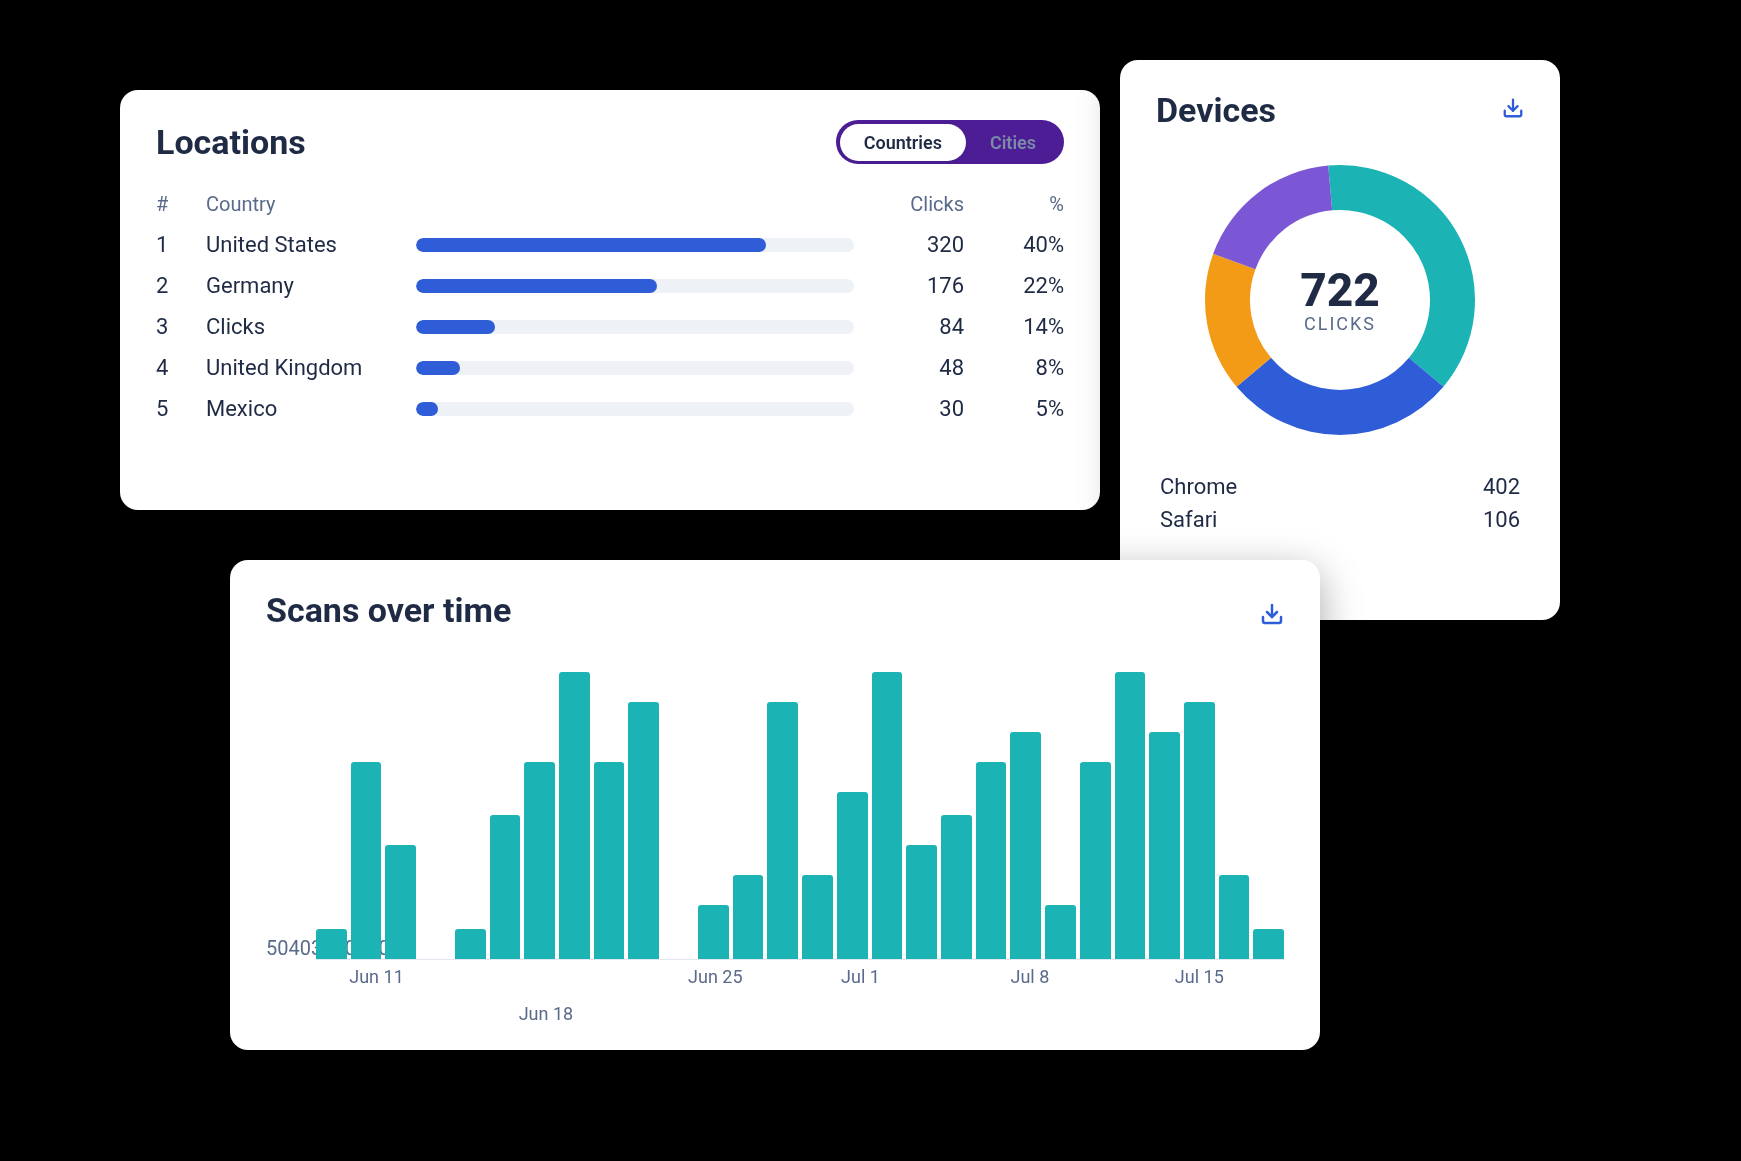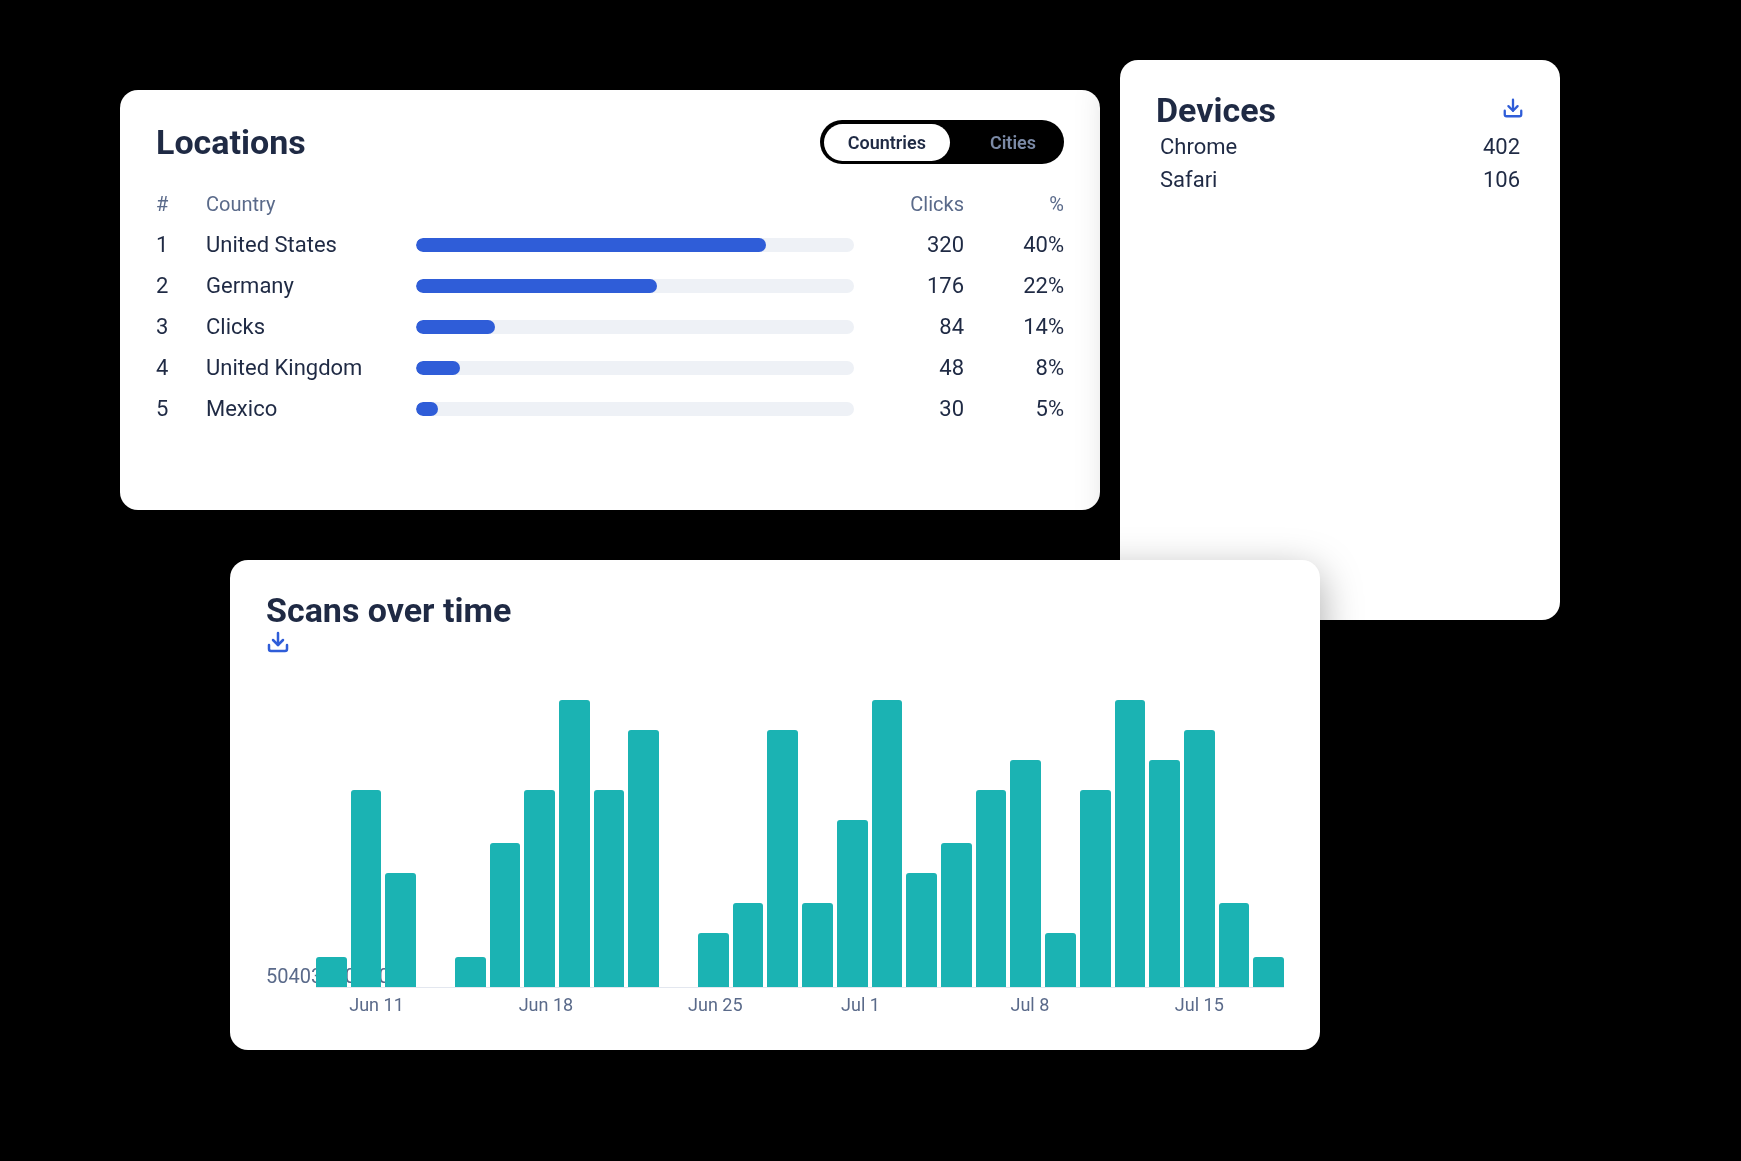--- a/index.html
+++ b/index.html
@@ -28,27 +28,26 @@
     font-size: 34px;
     font-weight: 700;
     color: #1f2a44;
   }
   .loc-header {
     display: flex;
     align-items: center;
     justify-content: space-between;
   }
   .toggle {
-    background: #000000;
+    background: #4c1d95;
     border-radius: 999px;
     display: flex;
     padding: 4px;
     height: 44px;
     align-items: flex-start;
-    gap: 16px;
   }
   .toggle-btn {
     border-radius: 999px;
     padding: 8px 24px;
     font-size: 18px;
     font-weight: 600;
     color: #7b8aa6;
     cursor: pointer;
   }
   .toggle-btn.active {
@@ -133,22 +132,21 @@
   
   #scans-card {
     left: 230px;
     top: 560px;
     width: 1090px;
     height: 490px;
   }
   .scans-header {
     display: flex;
     justify-content: space-between;
-    align-items: flex-start;
-    flex-direction: column;
+    align-items: flex-end;
   }
   .chart-area {
     margin-top: 30px;
     display: flex;
     height: 330px;
   }
   .y-axis {
     width: 50px;
     display: flex;
     justify-content: space-between;
@@ -269,20 +267,32 @@
 
 <div id="devices-card" class="card">
   <div class="dev-header">
     <div class="card-title">Devices</div>
     <div class="dl-icon">
       <svg width="22" height="22" viewBox="0 0 24 24" fill="none" stroke="currentColor" stroke-width="2.5" stroke-linecap="round" stroke-linejoin="round">
           <path d="M21 15v4a2 2 0 0 1-2 2H5a2 2 0 0 1-2-2v-4"></path>
           <polyline points="7 10 12 15 17 10"></polyline>
           <line x1="12" y1="15" x2="12" y2="3"></line>
         </svg>
+    </div>
+  </div>
+  <div class="donut-wrap">
+    <svg width="300" height="300" viewBox="0 0 300 300" id="donut-svg">
+        <path d="M 138.23397472906615 15.513715757614364 A 135 135 0 0 1 253.41599982106203 236.7763273076828 L 218.94399988070802 207.85088487178854 A 90 90 0 0 0 142.15598315271075 60.3424771717429 Z" fill="#1bb3b3"></path>
+        <path d="M 253.41599982106203 236.7763273076828 A 135 135 0 0 1 46.584000178937984 236.77632730768283 L 81.056000119292 207.85088487178854 A 90 90 0 0 0 218.94399988070802 207.85088487178854 Z" fill="#2f5dd8"></path>
+        <path d="M 46.584000178937984 236.77632730768283 A 135 135 0 0 1 23.141496193902356 103.82728065103473 L 65.42766412926824 119.21818710068982 A 90 90 0 0 0 81.056000119292 207.85088487178854 Z" fill="#f39b17"></path>
+        <path d="M 23.141496193902356 103.82728065103473 A 135 135 0 0 1 138.23397472906615 15.513715757614364 L 142.15598315271075 60.3424771717429 A 90 90 0 0 0 65.42766412926824 119.21818710068982 Z" fill="#7b57d6"></path>
+      </svg>
+    <div class="donut-center">
+      <div class="donut-num">722</div>
+      <div class="donut-label">CLICKS</div>
     </div>
   </div>
   <div id="dev-rows">
       <div class="dev-row">
         <span>Chrome</span>
         <span>402</span>
       </div>
       <div class="dev-row">
         <span>Safari</span>
         <span>106</span>
@@ -336,21 +346,21 @@
           <div class="bar" style="height: 18%;"></div>
           <div class="bar" style="height: 66%;"></div>
           <div class="bar" style="height: 96%;"></div>
           <div class="bar" style="height: 76%;"></div>
           <div class="bar" style="height: 86%;"></div>
           <div class="bar" style="height: 28%;"></div>
           <div class="bar" style="height: 10%;"></div>
         </div>
       <div class="x-axis" id="x-axis">
           <div class="x-label" style="left: 6.25%;">Jun 11</div>
-          <div class="x-label" style="left: 23.75%;">Jun 18</div>
+          <div class="x-label" style="left: 23.75%; margin-top: 37px;">Jun 18</div>
           <div class="x-label" style="left: 41.25%;">Jun 25</div>
           <div class="x-label" style="left: 56.25%;">Jul 1</div>
           <div class="x-label" style="left: 73.75%;">Jul 8</div>
           <div class="x-label" style="left: 91.25%;">Jul 15</div>
         </div>
     </div>
   </div>
 </div>
 
 </body></html>

